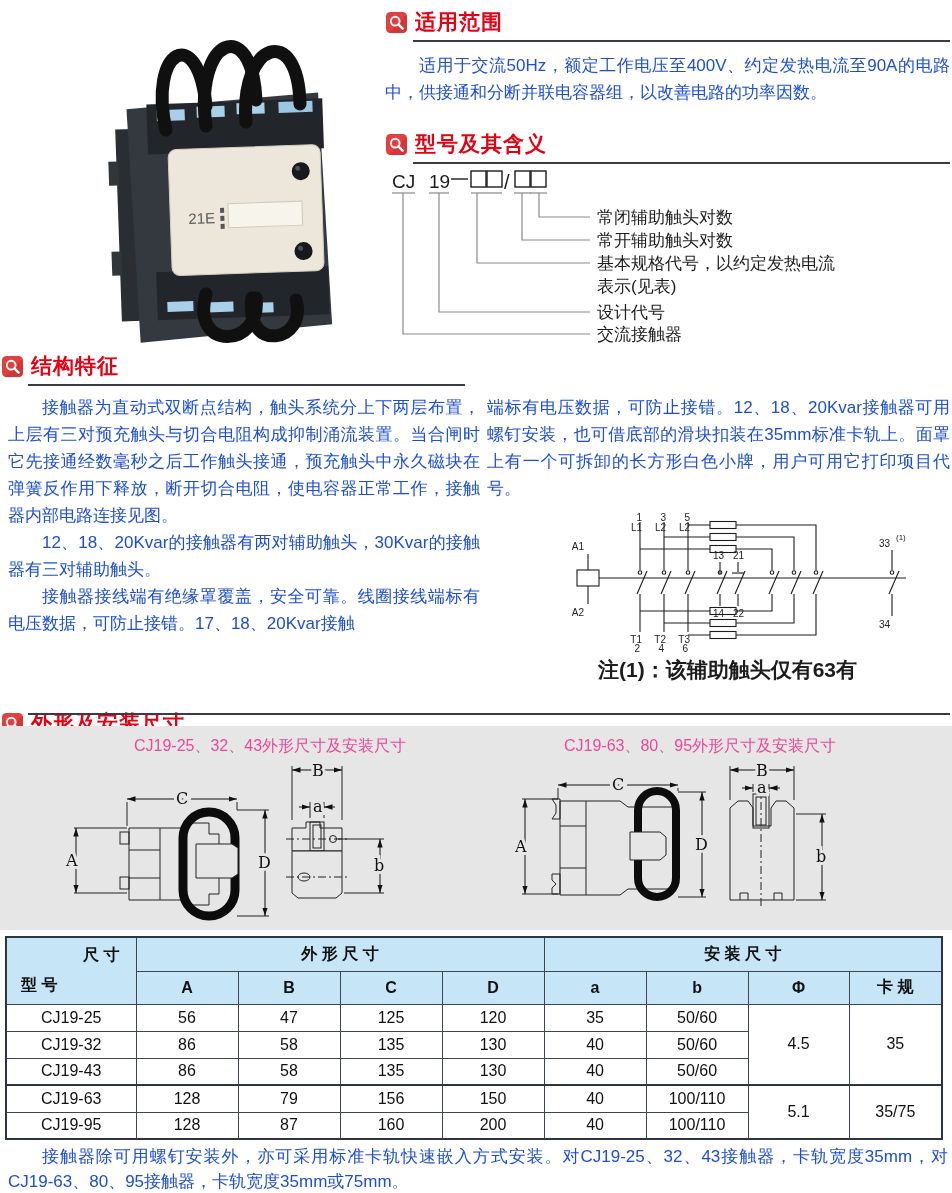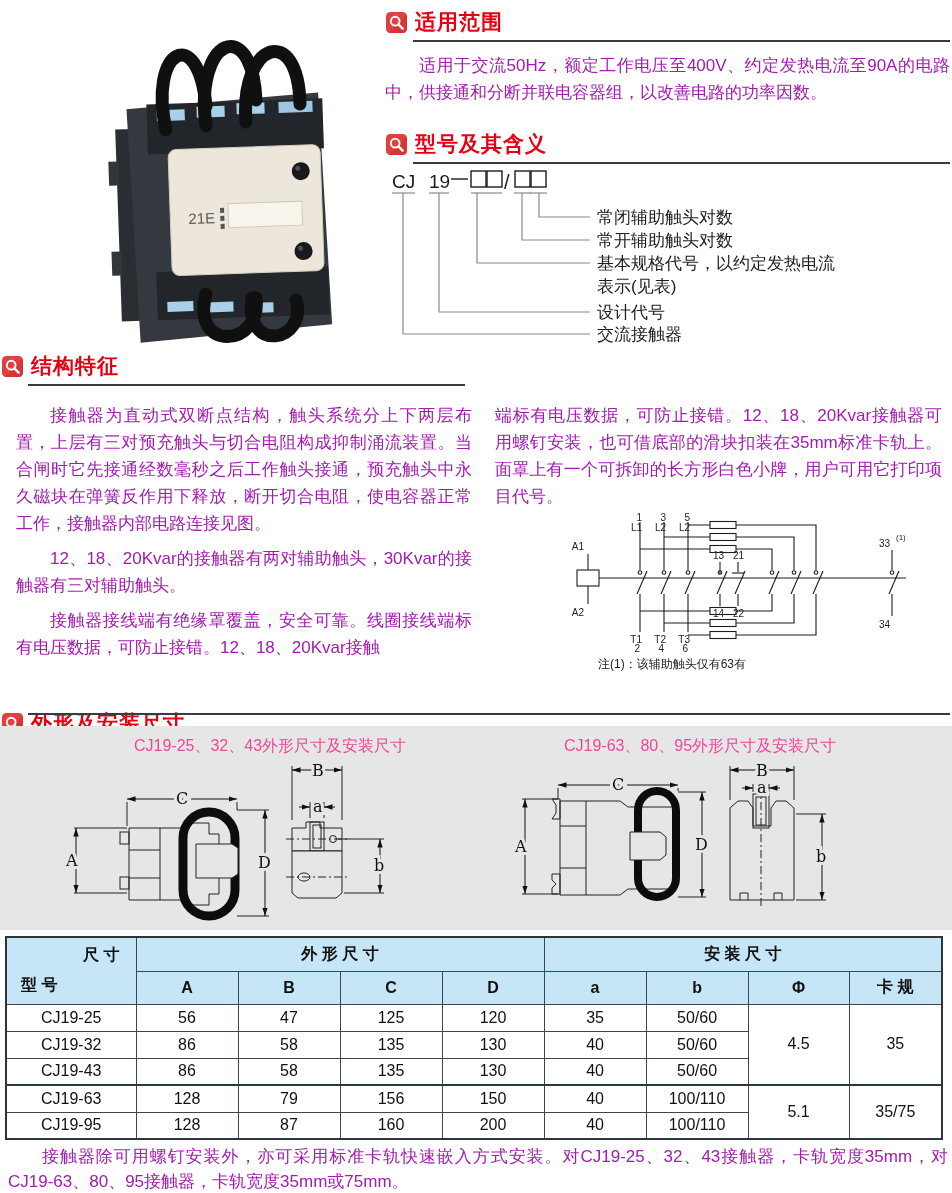--- a/index.html
+++ b/index.html
@@ -5,24 +5,24 @@
   html,body{margin:0;padding:0;}
   body{
     width:952px;height:1193px;position:relative;background:#ffffff;
     font-family:"Liberation Sans","DejaVu Sans",sans-serif;color:#1b1b1b;
     overflow:hidden;
   }
   .abs{position:absolute;}
   .sec{position:absolute;display:flex;align-items:center;gap:8px;}
   .sec-title{color:#e60012;font-size:21px;font-weight:bold;letter-spacing:1px;}
   .rule{position:absolute;height:2px;background:#3a3a42;}
-  .bodytext{font-size:17px;line-height:27px;text-align:justify;color:#a21caf;}
+  .bodytext{font-size:17px;line-height:27px;text-align:justify;color:#1d4ed8;}
   .indent{text-indent:2em;}
-  .para{margin:8px;}
-  .note{font-size:12px;font-weight:normal;color:#1c1c1c;}
+  .para{margin:0;}
+  .note{font-size:21px;font-weight:bold;color:#1c1c1c;}
   .drawtitle{position:absolute;font-size:16px;font-weight:normal;text-align:center;color:#ec4899;}
   .panel{position:absolute;background:#e6e6e6;}
   table.dim{border-collapse:collapse;table-layout:fixed;background:#fff;}
   table.dim td{border:1px solid #3d4650;text-align:center;font-size:16px;color:#111;
     padding:0;overflow:hidden;}
   table.dim{border:2px solid #2e353d;}
   table.dim thead td{background:#c6e6f8;font-weight:bold;}
   tr.h1{height:34px;} tr.h2{height:33px;} tr.d{height:27px;}
   tr.thick td{border-top:2px solid #2e353d;}
   td.diag{position:relative;
@@ -148,21 +148,21 @@
     <circle cx="10.5" cy="10.5" r="5" fill="none" stroke="#fff" stroke-width="2.2"></circle>
     <line x1="14.2" y1="14.2" x2="19" y2="19" stroke="#fff" stroke-width="2.8" stroke-linecap="round"></line>
   </svg>
   <span class="sec-title">结构特征</span>
 </div>
 <div class="rule" style="left:28px;top:384px;width:437px;"></div>
 
 <div class="abs bodytext" style="left:8px;top:394px;width:472px;">
   <p class="para indent">接触器为直动式双断点结构，触头系统分上下两层布置，上层有三对预充触头与切合电阻构成抑制涌流装置。当合闸时它先接通经数毫秒之后工作触头接通，预充触头中永久磁块在弹簧反作用下释放，断开切合电阻，使电容器正常工作，接触器内部电路连接见图。</p>
   <p class="para indent">12、18、20Kvar的接触器有两对辅助触头，30Kvar的接触器有三对辅助触头。</p>
-  <p class="para indent">接触器接线端有绝缘罩覆盖，安全可靠。线圈接线端标有电压数据，可防止接错。12、18、20Kvar接触</p>
+  <p class="para indent">接触器接线端有绝缘罩覆盖，安全可靠。线圈接线端标有电压数据，可防止接错。17、18、20Kvar接触</p>
 </div>
 
 <div class="abs bodytext" style="left:487px;top:394px;width:463px;">
   <p class="para">端标有电压数据，可防止接错。12、18、20Kvar接触器可用螺钉安装，也可借底部的滑块扣装在35mm标准卡轨上。面罩上有一个可拆卸的长方形白色小牌，用户可用它打印项目代号。</p>
 </div>
 
 <svg class="abs" style="left:562px;top:512px;" width="390" height="142" viewBox="0 0 390 142">
   <g stroke="#1c1c1c" stroke-width="1.1" fill="none">
 
     <line x1="26" y1="42" x2="26" y2="58"></line>

